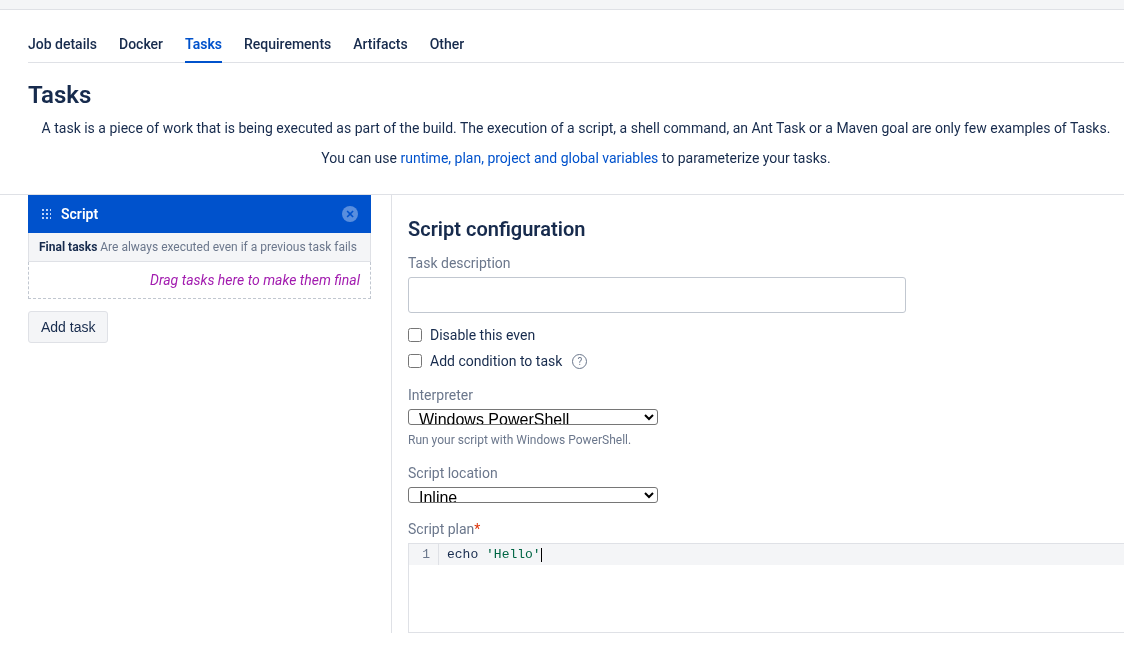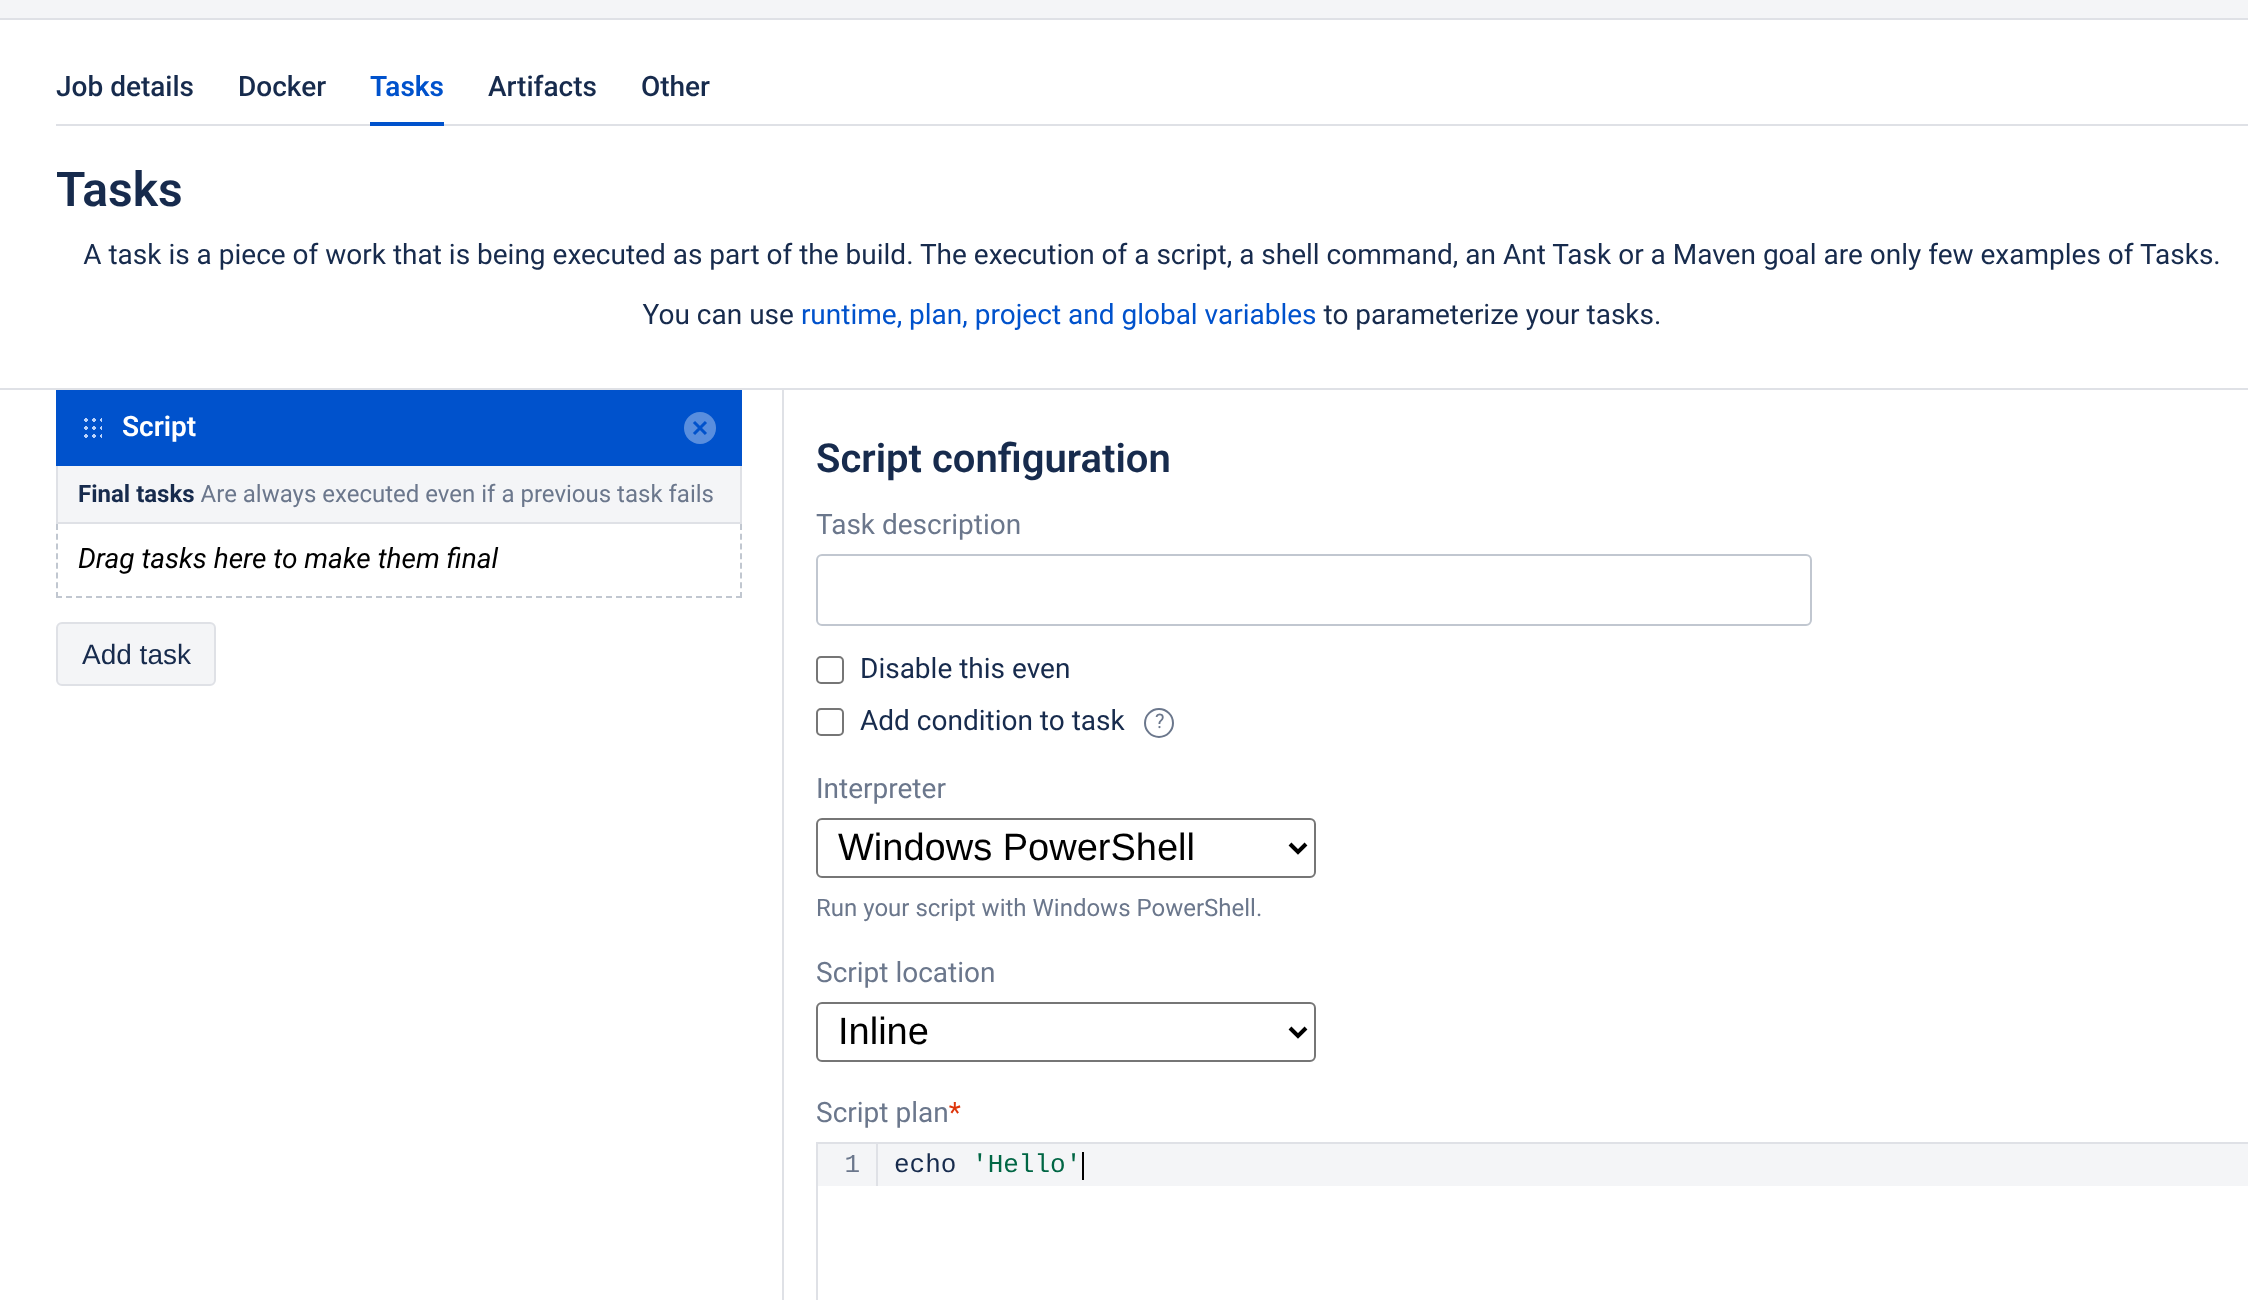--- a/index.html
+++ b/index.html
@@ -108,23 +108,23 @@
     padding: 7px 10px;
     font-size: 12px;
     color: #172B4D;
   }
   .final-row .bold { font-weight: 700; }
   .final-row .sub { color: #6B778C; }
   .dropzone {
     border: 1px dashed #c1c7d0;
     border-top: none;
     padding: 10px;
-    text-align: left;
+    text-align: right;
     font-style: italic;
-    color: #000000;
+    color: #a21caf;
     font-size: 14px;
     background: #fff;
   }
   .add-task-btn {
     display: inline-block;
     margin-top: 12px;
     background: #f4f5f7;
     border: 1px solid #dfe1e6;
     border-radius: 3px;
     padding: 7px 12px;
@@ -176,24 +176,24 @@
     border-radius: 50%;
     display: inline-flex;
     align-items: center; justify-content: center;
     font-size: 10px;
     color: #6B778C;
     margin-left: 2px;
   }
   .section-gap { height: 8px; }
   .select {
     width: 250px;
-    height: 30px;
+    height: 16px;
     border: 1px solid #767676;
     border-radius: 3px;
-    font-size: 19px;
+    font-size: 16px;
     padding: 0 6px;
     background: #fff;
     margin-bottom: 8px;
   }
   .hint {
     font-size: 12px;
     color: #6B778C;
     margin-bottom: 18px;
   }
   .req { color: #DE350B; }
@@ -236,20 +236,21 @@
 <body>
 
 <div class="topbar"></div>
 
 <div class="page">
 
   <div class="tabs">
     <div class="tab">Job details</div>
     <div class="tab">Docker</div>
     <div class="tab active">Tasks</div>
+    <div class="tab">Requirements</div>
     <div class="tab">Artifacts</div>
     <div class="tab">Other</div>
   </div>
 
   <h1 class="page-title">Tasks</h1>
 
   <p class="intro">A task is a piece of work that is being executed as part of the build. The execution of a script, a shell command, an Ant Task or a Maven goal are only few examples of Tasks.</p>
   <p class="intro intro2">
     <span>You can use </span><a href="#">runtime, plan, project and global variables</a><span> to parameterize your tasks.</span>
   </p>

